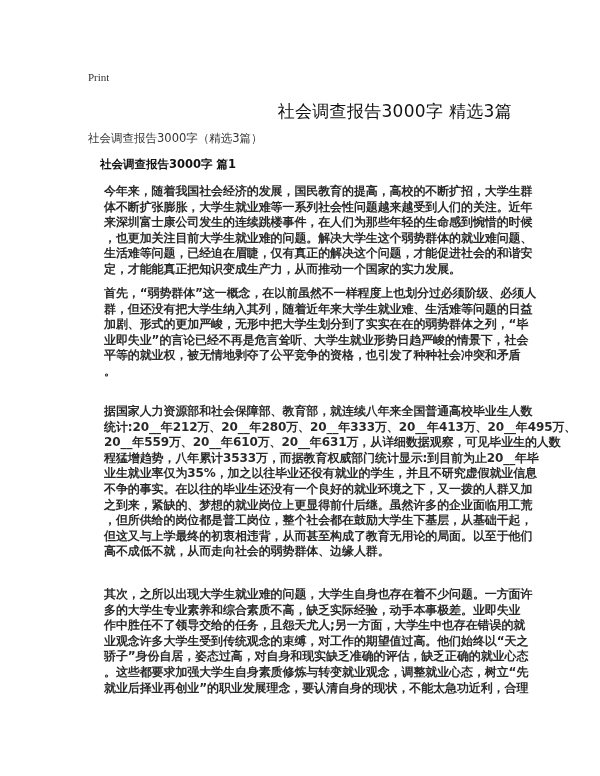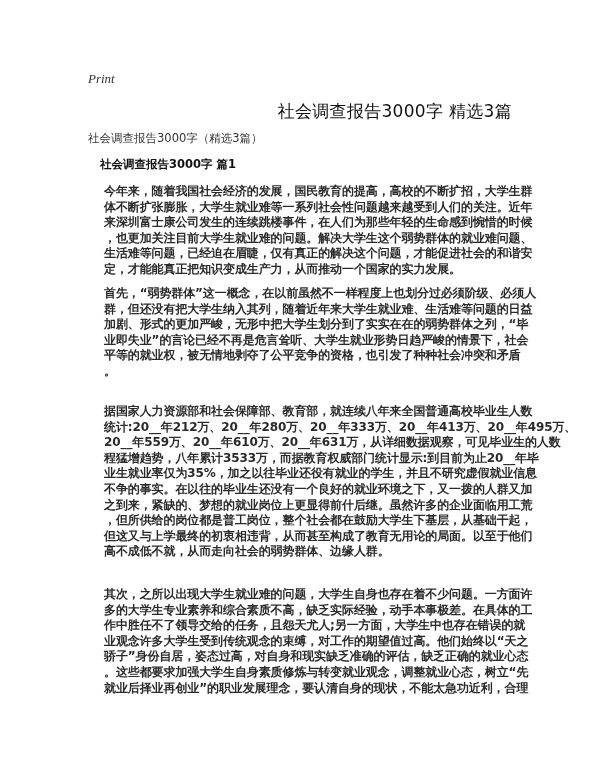--- a/index.html
+++ b/index.html
@@ -1,18 +1,18 @@
 <!DOCTYPE html>
 <html><head>
 <meta charset="utf-8">
 <style>
   html, body { margin: 0; padding: 0; background: #ffffff; }
   body { width: 600px; height: 776px; overflow: hidden; position: relative; font-family: "DejaVu Sans", sans-serif; color: #222; }
   .page { position: absolute; left: 88px; top: 0; width: 424px; }
-  .print { position: absolute; top: 71px; left: 0; font-family: "Liberation Serif", serif; font-size: 13px; color: #333; font-style: italic; }
+  .print { position: absolute; top: 71px; left: 0; font-family: "Liberation Serif", serif; font-size: 11px; color: #333; }
   .title { position: absolute; top: 100px; left: 0; width: 424px; text-align: right; font-size: 17px; color: #111; letter-spacing: 0.3px; }
   .subtitle { position: absolute; top: 131px; left: 0; font-size: 11.5px; color: #333; }
   .section-heading { position: absolute; top: 157px; left: 12px; font-size: 11.5px; font-weight: bold; color: #111; }
   .para { position: absolute; left: 16px; width: 424px; font-size: 12px; line-height: 15.6px; color: #2a2a2a; text-align: justify; letter-spacing: -0.1px; font-weight: bold; }
   .p1 { top: 184px; }
   .p2 { top: 286px; }
   .p3 { top: 404px; }
   .p4 { top: 587px; }
   .para span { display: block; white-space: nowrap; }
 </style>
@@ -51,20 +51,20 @@
     <span>业生就业率仅为35%，加之以往毕业还役有就业的学生，并且不研究虚假就业信息</span>
     <span>不争的事实。在以往的毕业生还没有一个良好的就业环境之下，又一拨的人群又加</span>
     <span>之到来，紧缺的、梦想的就业岗位上更显得前什后继。虽然许多的企业面临用工荒</span>
     <span>，但所供给的岗位都是普工岗位，整个社会都在鼓励大学生下基层，从基础干起，</span>
     <span>但这又与上学最终的初衷相违背，从而甚至构成了教育无用论的局面。以至于他们</span>
     <span>高不成低不就，从而走向社会的弱势群体、边缘人群。</span>
   </div>
 
   <div class="para p4">
     <span>其次，之所以出现大学生就业难的问题，大学生自身也存在着不少问题。一方面许</span>
-    <span>多的大学生专业素养和综合素质不高，缺乏实际经验，动手本事极差。在具体的工</span>
+    <span>多的大学生专业素养和综合素质不高，缺乏实际经验，动手本事极差。业即失业</span>
     <span>作中胜任不了领导交给的任务，且怨天尤人;另一方面，大学生中也存在错误的就</span>
     <span>业观念许多大学生受到传统观念的束缚，对工作的期望值过高。他们始终以“天之</span>
     <span>骄子”身份自居，姿态过高，对自身和现实缺乏准确的评估，缺乏正确的就业心态</span>
     <span>。这些都要求加强大学生自身素质修炼与转变就业观念，调整就业心态，树立“先</span>
     <span>就业后择业再创业”的职业发展理念，要认清自身的现状，不能太急功近利，合理</span>
   </div>
 </div>
 
 </body></html>

